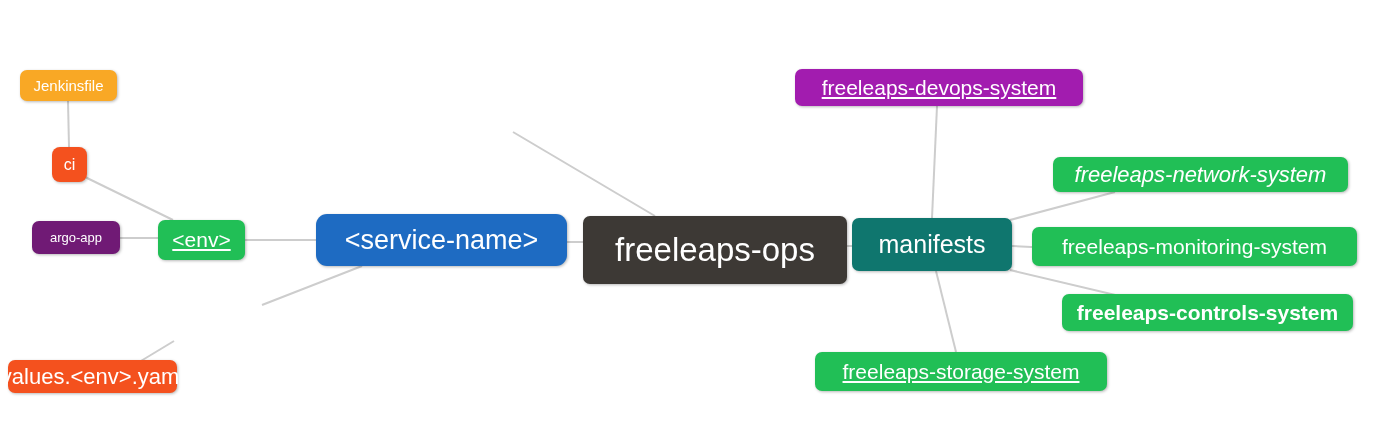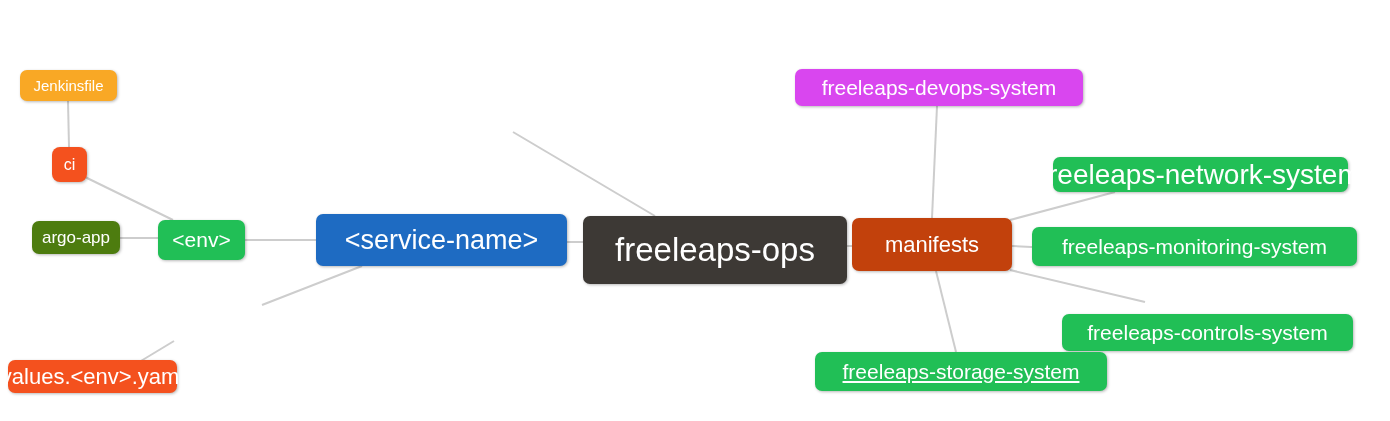--- a/index.html
+++ b/index.html
@@ -57,37 +57,37 @@
       <line x1="1010" y1="176" x2="1115" y2="148" stroke="#cdcdcd" stroke-width="2"></line>
       <line x1="1012" y1="202" x2="1052" y2="204" stroke="#cdcdcd" stroke-width="2"></line>
       <line x1="1010" y1="226" x2="1145" y2="258" stroke="#cdcdcd" stroke-width="2"></line>
       <line x1="936" y1="227" x2="956" y2="308" stroke="#cdcdcd" stroke-width="2"></line>
     </svg>
 
   <div class="node" style="left: 20px; top: 26px; width: 97px; height: 31px; font-size: 15px; background: rgb(249, 168, 37);">Jenkinsfile</div>
 
   <div class="node" style="left: 52px; top: 103px; width: 35px; height: 35px; font-size: 16px; border-radius: 8px; background: rgb(244, 81, 30);">ci</div>
 
-  <div class="node" style="left: 32px; top: 177px; width: 88px; height: 33px; font-size: 17px; background: #4d7c0f; text-align: center;">argo-app</div>
+  <div class="node" style="left: 32px; top: 177px; width: 88px; height: 33px; font-size: 13px; background: #701a75; text-align: center;">argo-app</div>
 
-  <div class="node" style="left: 158px; top: 176px; width: 87px; height: 40px; font-size: 21px; background: rgb(33, 191, 86);">&lt;env&gt;</div>
+  <div class="node" style="left: 158px; top: 176px; width: 87px; height: 40px; font-size: 21px; background: rgb(33, 191, 86); text-decoration: underline;">&lt;env&gt;</div>
 
 
   <div class="node" style="left: 8px; top: 316px; width: 169px; height: 33px; font-size: 22px; background: rgb(244, 81, 30);">values.&lt;env&gt;.yaml</div>
 
 
-  <div class="node" style="left: 316px; top: 170px; width: 251px; height: 52px; font-size: 27px; background: rgb(30, 107, 194);">&lt;service-name&gt;</div>
+  <div class="node" style="left: 316px; top: 170px; width: 251px; height: 52px; font-size: 27px; background: rgb(30, 107, 194); border-radius: 11px;">&lt;service-name&gt;</div>
 
   <div class="node" style="left: 583px; top: 172px; width: 264px; height: 68px; font-size: 33px; background: rgb(61, 57, 53);">freeleaps-ops</div>
 
-  <div class="node" style="left: 852px; top: 174px; width: 160px; height: 53px; font-size: 22px; background: #c2410c;">manifests</div>
+  <div class="node" style="left: 852px; top: 174px; width: 160px; height: 53px; font-size: 25px; background: #0f766e;">manifests</div>
 
-  <div class="node" style="left: 795px; top: 25px; width: 288px; height: 37px; font-size: 21px; background: #d946ef;">freeleaps-devops-system</div>
+  <div class="node" style="left: 795px; top: 25px; width: 288px; height: 37px; font-size: 21px; background: #a21caf; text-decoration: underline;">freeleaps-devops-system</div>
 
-  <div class="node" style="left: 1053px; top: 113px; width: 295px; height: 35px; font-size: 28px; background: rgb(33, 191, 86);">freeleaps-network-system</div>
+  <div class="node" style="left: 1053px; top: 113px; width: 295px; height: 35px; font-size: 22px; background: rgb(33, 191, 86); font-style: italic;">freeleaps-network-system</div>
 
   <div class="node" style="left: 1032px; top: 183px; width: 325px; height: 39px; font-size: 21px; background: rgb(33, 191, 86);">freeleaps-monitoring-system</div>
 
-  <div class="node" style="left: 1062px; top: 270px; width: 291px; height: 37px; font-size: 21px; background: rgb(33, 191, 86);">freeleaps-controls-system</div>
+  <div class="node" style="left: 1062px; top: 250px; width: 291px; height: 37px; font-size: 21px; background: rgb(33, 191, 86); font-weight: bold;">freeleaps-controls-system</div>
 
   <div class="node" style="left: 815px; top: 308px; width: 292px; height: 39px; font-size: 21px; background: rgb(33, 191, 86); text-decoration: underline;">freeleaps-storage-system</div>
 
 </div>
 
 </body></html>

